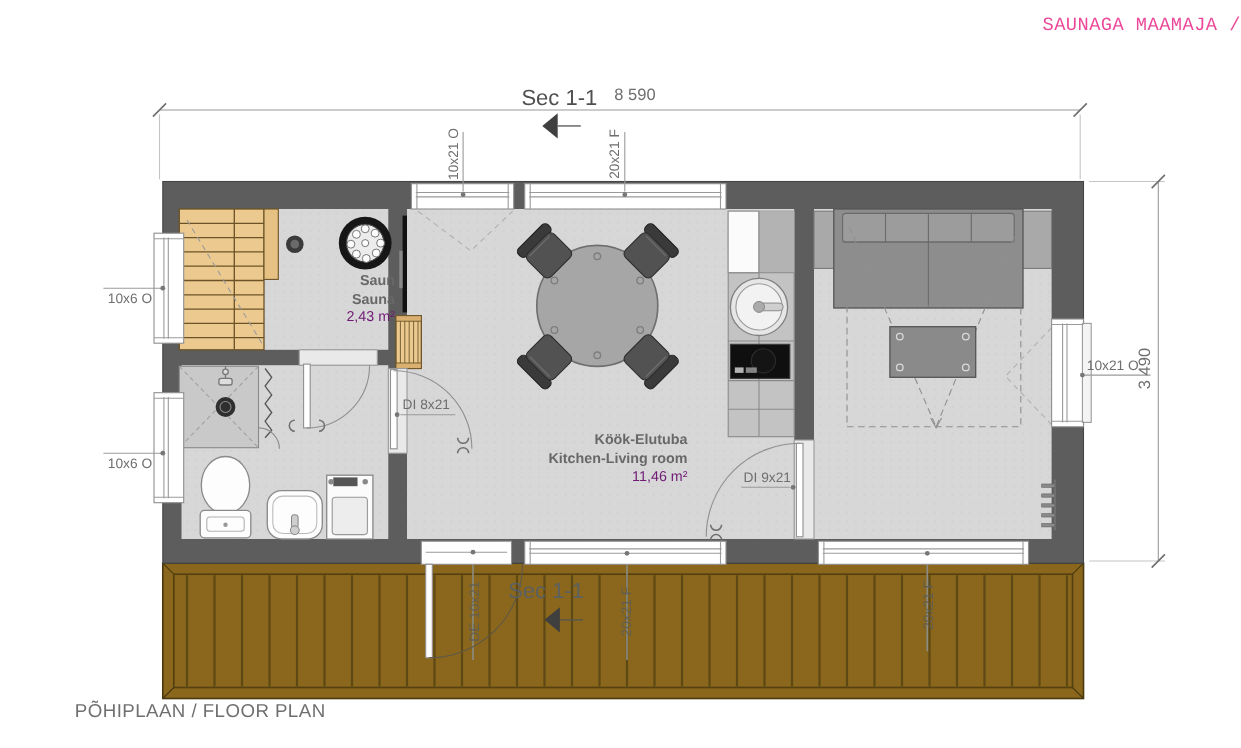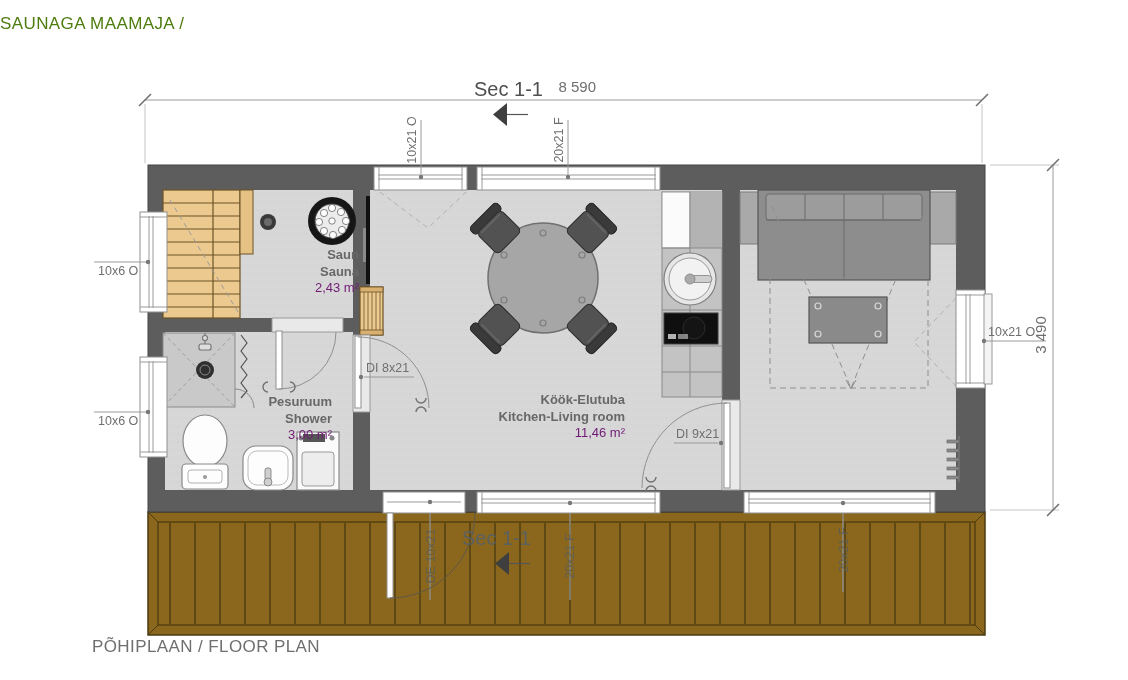--- a/index.html
+++ b/index.html
@@ -2,23 +2,23 @@
 <html><head>
 <meta charset="utf-8">
 <style>
   html,body{margin:0;padding:0;background:#ffffff;}
   #canvas{
     position:relative;width:1128px;height:680px;background:#ffffff;
     font-family:"Liberation Sans", sans-serif;overflow:hidden;
   }
   #plan-svg{position:absolute;left:0;top:0;}
   .txt{position:absolute;white-space:nowrap;color:#6f6f6f;}
-  .title-line{left:0;right:0;text-align:left;font-size:17px;line-height:24px;
-    color:#4d7c0f;letter-spacing:.4px;}
-  .footer{left:68px;top:637px;font-size:17px;color:#6f6f6f;letter-spacing:.4px;margin-left:24px;}
+  .title-line{left:0;right:0;text-align:right;font-size:17px;line-height:24px;
+    color:#ec4899;letter-spacing:.4px;font-family:Liberation Mono, monospace;}
+  .footer{left:68px;top:637px;font-size:17px;color:#6f6f6f;letter-spacing:.4px;}
   .sec-lbl{font-size:20px;color:#4f4f4f;width:66px;}
   .dim-lbl{font-size:15px;color:#6f6f6f;text-align:right;}
   .room-lbl{position:absolute;text-align:right;font-size:13px;line-height:16.5px;
     color:#686868;font-weight:bold;}
   .room-lbl .area{font-weight:normal;color:#701a75;display:block;}
   .room-lbl span{display:block;}
   .small-lbl{font-size:12.5px;color:#6f6f6f;}
   .vlbl{transform:rotate(-90deg);transform-origin:center;text-align:center;}
   .deck-lbl{color:#5e5e56;opacity:.92;}
   .sec-bottom{color:#566069;opacity:.9;}
@@ -301,25 +301,20 @@
 
 <div class="txt sec-lbl" style="left:474px;top:78px">Sec 1-1</div>
 <div class="txt dim-lbl" style="left:526px;top:78px;width:70px">8 590</div>
 <div class="txt dim-lbl vlbl" style="left:1008px;top:327px;width:64px;height:16px">3 490</div>
 
 <div class="room-lbl" style="left:239px;top:247px;width:120px">
   <span>Saun</span>
   <span>Sauna</span>
   <span class="area">2,43 m²</span>
 </div>
-<div class="room-lbl" style="left:212px;top:394px;width:120px">
-  <span>Pesuruum</span>
-  <span>Shower</span>
-  <span class="area">3,00 m²</span>
-</div>
 <div class="room-lbl" style="left:455px;top:392px;width:170px">
   <span>Köök-Elutuba</span>
   <span>Kitchen-Living room</span>
   <span class="area">11,46 m²</span>
 </div>
 
 <div class="txt small-lbl" style="left:98px;top:264px">10x6 O</div>
 <div class="txt small-lbl" style="left:98px;top:414px">10x6 O</div>
 <div class="txt small-lbl" style="left:988px;top:325px">10x21 O</div>
 <div class="txt small-lbl vlbl" style="left:378px;top:133px;width:68px">10x21 O</div>

